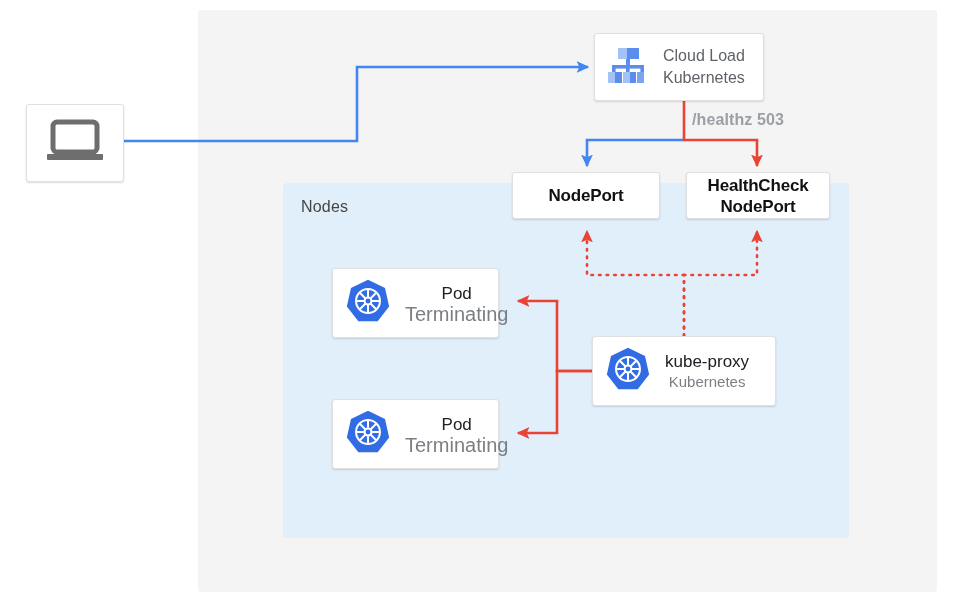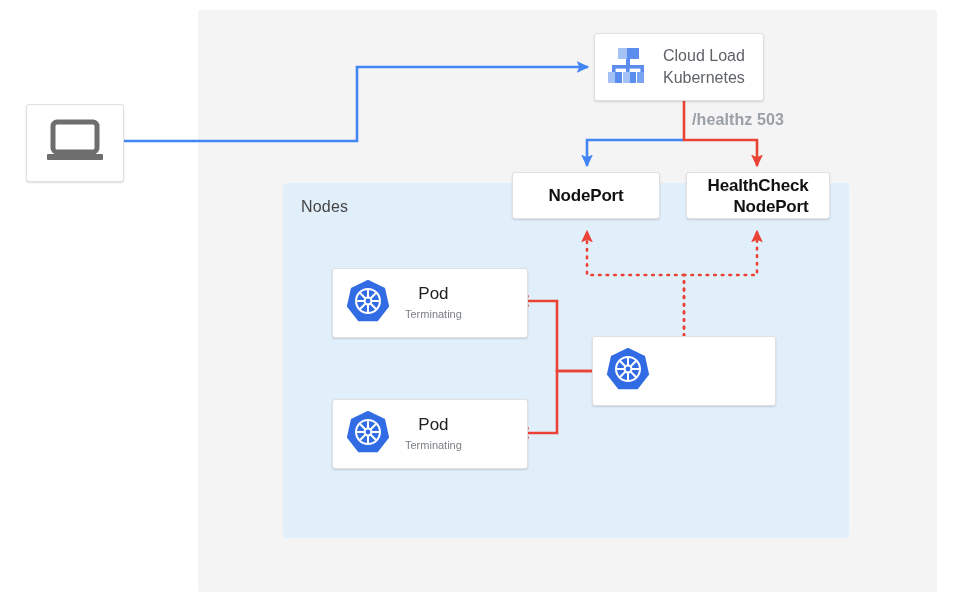--- a/index.html
+++ b/index.html
@@ -97,39 +97,38 @@
     align-items: center;
     justify-content: center;
     text-align: center;
   }
   .hcnodeport-card .lbl {
     font-size: 17px;
     font-weight: bold;
     color: #111111;
     line-height: 21px;
     letter-spacing: -0.2px;
-    text-align: right;
   }
   
   .pod-card {
-    width: 196px; height: 70px;
+    width: 167px; height: 70px;
     display: flex;
     align-items: center;
     padding-left: 12px;
   }
   .pod-card.pod-1 { left: 332px; top: 268px; }
   .pod-card.pod-2 { left: 332px; top: 399px; }
   .pod-text { margin-left: 14px; }
   .pod-title {
     font-size: 17px;
     color: #202124;
     line-height: 21px;
   }
   .pod-sub {
-    font-size: 11px;
+    font-size: 20px;
     color: #7b7f84;
     line-height: 20px;
   }
   
   .kubeproxy-card {
     left: 592px; top: 336px;
     width: 184px; height: 70px;
     display: flex;
     align-items: center;
     padding-left: 12px;
@@ -304,15 +303,19 @@
           <path d="M50 58 L50 76"></path>
           <path d="M24 50 L42 50"></path>
           <path d="M58 50 L76 50"></path>
           <path d="M31.6 31.6 L44 44"></path>
           <path d="M56 56 L68.4 68.4"></path>
           <path d="M68.4 31.6 L56 44"></path>
           <path d="M44 56 L31.6 68.4"></path>
         </g>
       </svg>
     </span>
+    <div class="kp-text">
+      <div class="kp-title">kube-proxy</div>
+      <div class="kp-sub">Kubernetes</div>
+    </div>
   </div>
 
 </div>
 
 </body></html>

